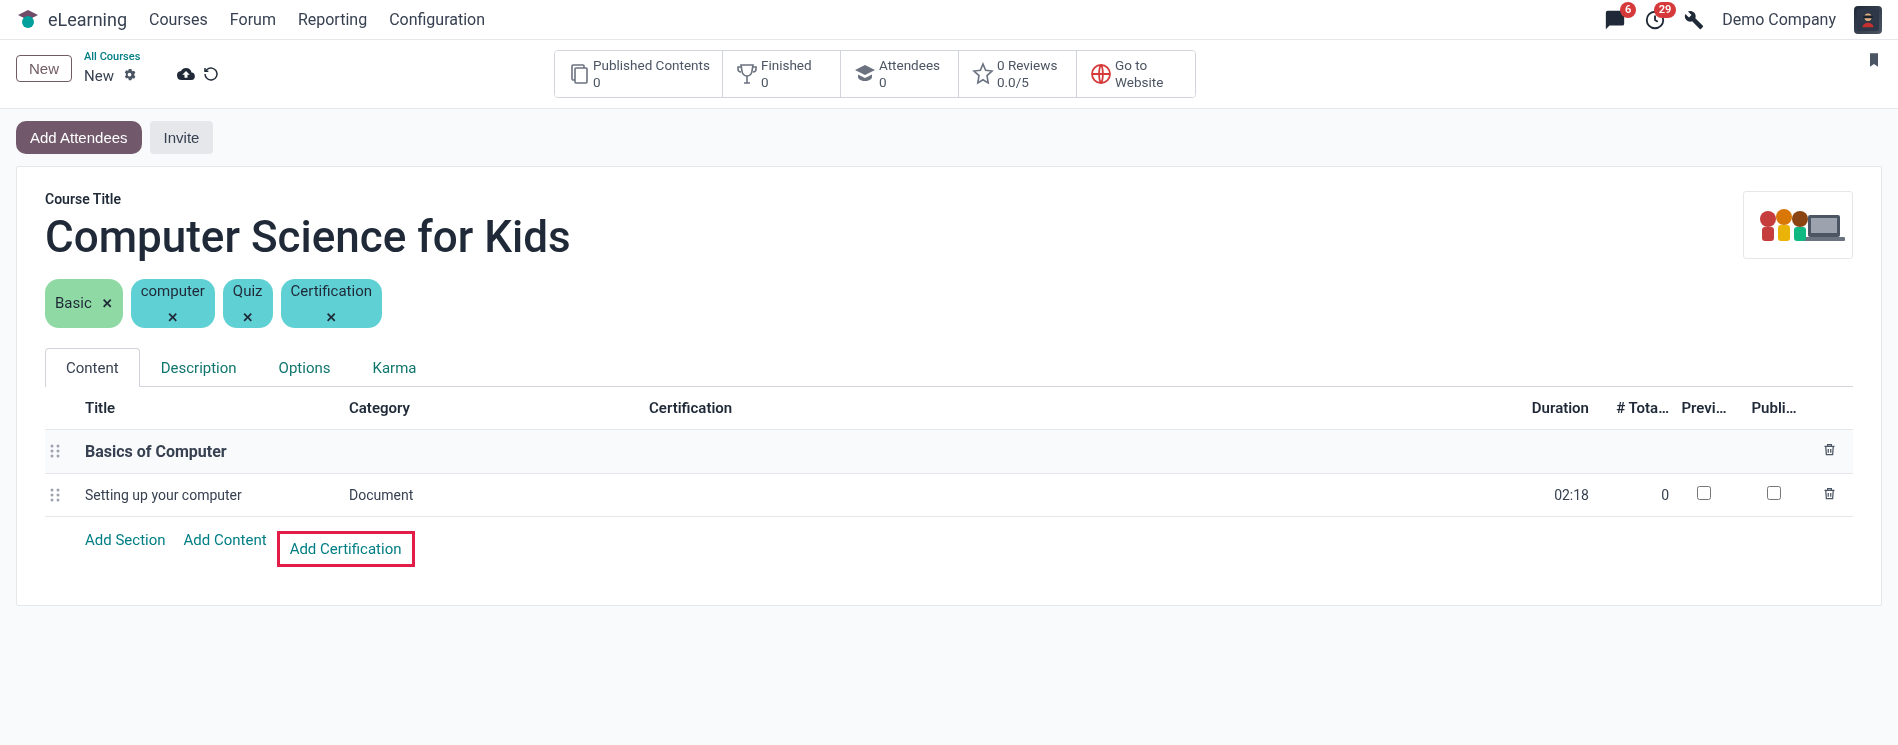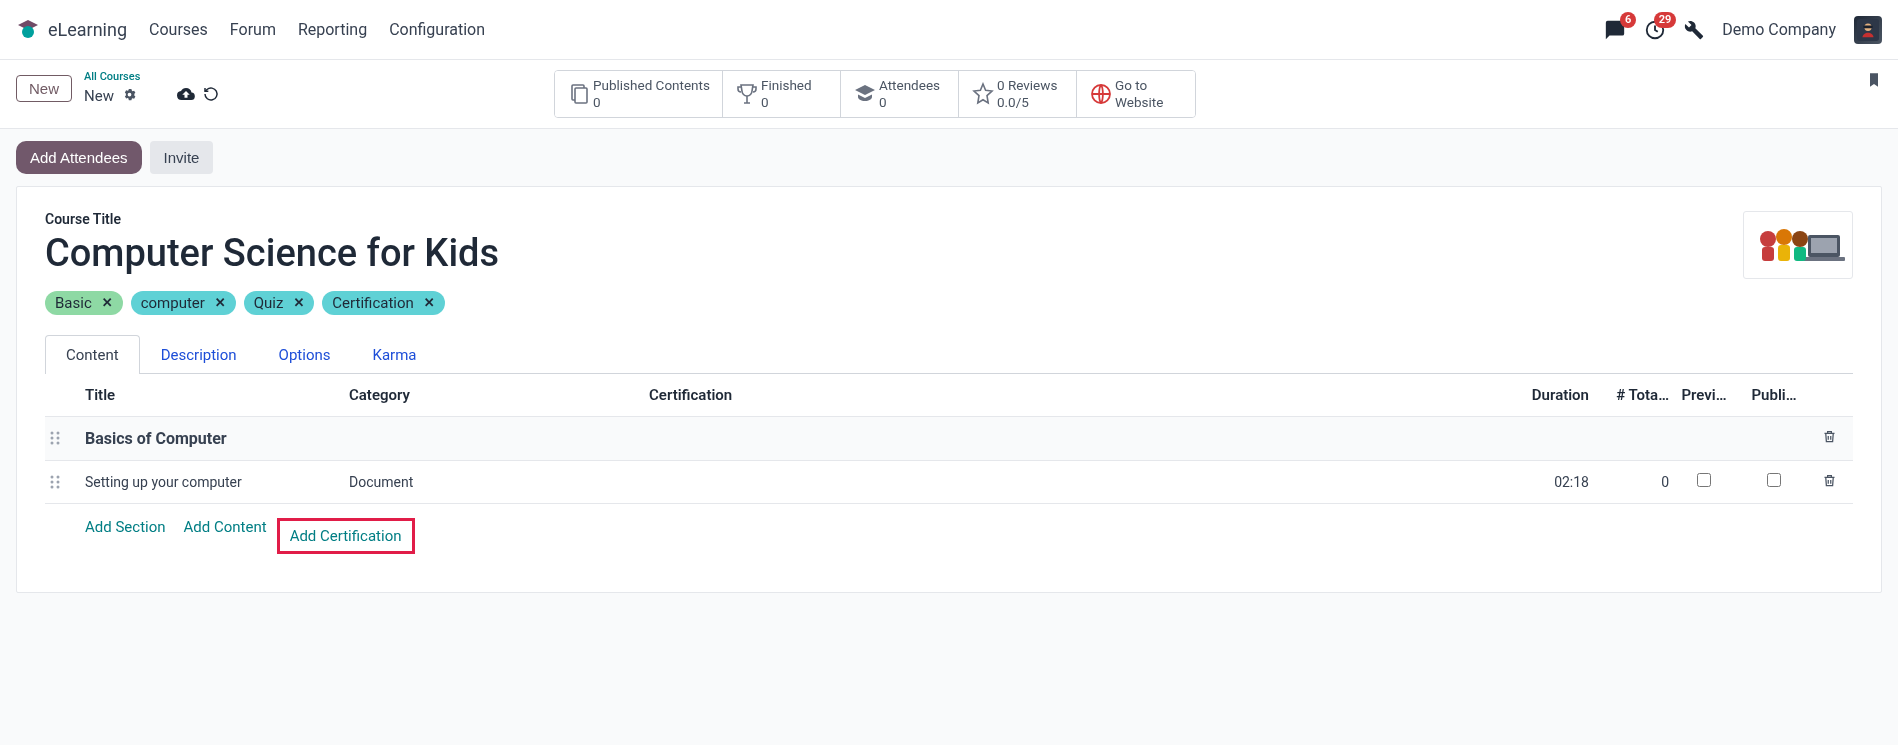--- a/index.html
+++ b/index.html
@@ -1,19 +1,19 @@
 <!DOCTYPE html>
 <html><head>
   <meta charset="utf-8">
   <style>
     * { box-sizing: border-box; margin: 0; padding: 0; }
     body { font-family: -apple-system, BlinkMacSystemFont, 'Segoe UI', Roboto, sans-serif; font-size: 14px; color: #374151; background: #f9fafb; }
     
     
-    .navbar { display: flex; align-items: center; background: #fff; border-bottom: 1px solid #e5e7eb; padding: 0 16px; height: 60px; }
+    .navbar { display: flex; align-items: center; background: #fff; border-bottom: 1px solid #e5e7eb; padding: 0 16px; height: 40px; }
     .navbar-left { display: flex; align-items: center; gap: 22px; }
     .brand { display: flex; align-items: center; gap: 8px; font-size: 18px; color: #374151; cursor: pointer; }
     .brand-icon { width: 24px; height: 24px; position: relative; }
     .brand-icon svg { width: 100%; height: 100%; }
     .nav-link { font-size: 16px; color: #374151; cursor: pointer; }
     .navbar-right { margin-left: auto; display: flex; align-items: center; gap: 18px; }
     .icon-wrap { position: relative; cursor: pointer; display: flex; align-items: center; }
     .badge { position: absolute; top: -7px; right: -10px; background: #d63939; color: #fff; border-radius: 9px; font-size: 11px; padding: 1px 5px; font-weight: 600; min-width: 16px; text-align: center; line-height: 14px;}
     .company { font-size: 16px; color: #374151; cursor: pointer; }
     .avatar { width: 28px; height: 28px; border-radius: 4px; background: linear-gradient(135deg,#1f2937,#4b5563); display: flex; align-items: center; justify-content: center; cursor: pointer; }
@@ -37,32 +37,32 @@
     .bookmark-icon { margin-left: auto; cursor: pointer; }
     
     
     .action-bar { padding: 12px 16px; display: flex; gap: 8px; }
     .primary-btn { background: #71586b; color: #fff; border: none; padding: 8px 14px; border-radius: 10px; font-size: 15px; cursor: pointer; font-weight: 500; }
     .secondary-btn { background: #e5e7eb; color: #374151; border: none; padding: 8px 14px; border-radius: 4px; font-size: 15px; cursor: pointer; }
     
     
     .sheet { background: #fff; margin: 0 16px 16px; border: 1px solid #e5e7eb; border-radius: 2px; padding: 24px 28px; position: relative; }
     .title-label { font-size: 14px; font-weight: 600; color: #1f2937; margin-bottom: 4px; display: block; }
-    .title-text { font-size: 38px; font-weight: 500; color: #1f2937; margin-bottom: 16px; }
+    .title-text { font-size: 44px; font-weight: 500; color: #1f2937; margin-bottom: 16px; }
     .course-image { position: absolute; right: 28px; top: 24px; width: 110px; height: 68px; border: 1px solid #e5e7eb; border-radius: 3px; background: #fff; display: flex; align-items: center; justify-content: center; cursor: pointer; }
     
     .tags { display: flex; gap: 8px; margin-bottom: 20px; }
     .tag { display: inline-flex; align-items: center; gap: 10px; padding: 3px 10px; border-radius: 14px; font-size: 15px; cursor: pointer; }
     .tag-green { background: #8ed9a4; color: #1f2937; }
-    .tag-teal { background: #5fd1d5; color: #1f2937; }
+    .tag-teal { background: #5fd1d5; color: #1f2937; flex-direction: column; }
     .tag-close { font-weight: 700; font-size: 13px; cursor: pointer; }
     
     
     .tabs { display: flex; border-bottom: 1px solid #d1d5db; }
-    .tab { padding: 10px 20px; font-size: 15px; color: #1d4ed8; cursor: pointer; border: 1px solid transparent; border-bottom: none; margin-bottom: -1px; }
+    .tab { padding: 10px 20px; font-size: 15px; color: #0f766e; cursor: pointer; border: 1px solid transparent; border-bottom: none; margin-bottom: -1px; }
     .tab.active { border-color: #d1d5db; background: #fff; color: #374151; border-top-left-radius: 4px; border-top-right-radius: 4px; }
     
     
     .content-table { margin-top: 0; }
     .ct-header { display: flex; padding: 12px 4px; font-weight: 600; color: #1f2937; font-size: 15px; }
     .col-title { flex: 0 0 300px; padding-left: 36px; }
     .col-category { flex: 0 0 300px; }
     .col-cert { flex: 1; }
     .col-duration { flex: 0 0 90px; text-align: right; }
     .col-tota { flex: 0 0 80px; text-align: right; padding-left: 10px;}

